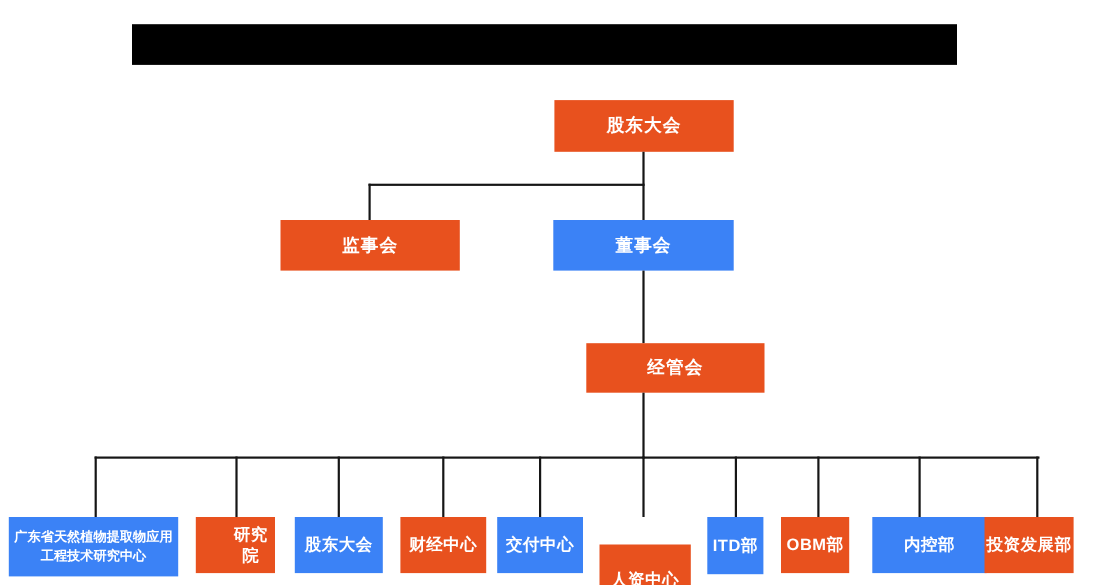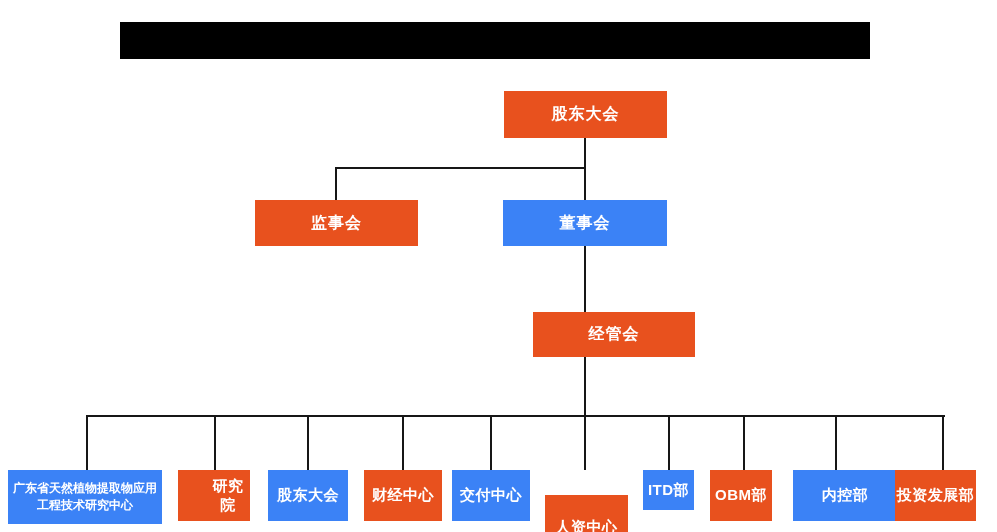--- a/index.html
+++ b/index.html
@@ -81,18 +81,18 @@
   <div class="line" style="left:743px; top:415px; width:2px; height:55px;"></div>
   <div class="line" style="left:835px; top:415px; width:2px; height:55px;"></div>
   <div class="line" style="left:942px; top:415px; width:2px; height:55px;"></div>
 
   <div class="node secondary tiny" style="left:8px; top:470px; width:154px; height:54px;">广东省天然植物提取物应用工程技术研究中心</div>
   <div class="node primary small" style="left:178px; top:470px; width:72px; height:51px;padding-left:28px;">研究院</div>
   <div class="node secondary small" style="left:268px; top:470px; width:80px; height:51px;">股东大会</div>
   <div class="node primary small" style="left:364px; top:470px; width:78px; height:51px;">财经中心</div>
   <div class="node secondary small" style="left:452px; top:470px; width:78px; height:51px;">交付中心</div>
   <div class="node primary small" style="left:545px; top:470px; width:83px; height:64px;margin-top:25px;">人资中心</div>
-  <div class="node secondary small" style="left:643px; top:470px; width:51px; height:40px;">ITD部</div>
+  <div class="node secondary small" style="left:643px; top:470px; width:51px; height:52px;">ITD部</div>
   <div class="node primary small" style="left:710px; top:470px; width:62px; height:51px;">OBM部</div>
   <div class="node secondary small" style="left:793px; top:470px; width:104px; height:51px;">内控部</div>
   <div class="node primary small" style="left:895px; top:470px; width:81px; height:51px;">投资发展部</div>
 
 </div>
 
 </body></html>

